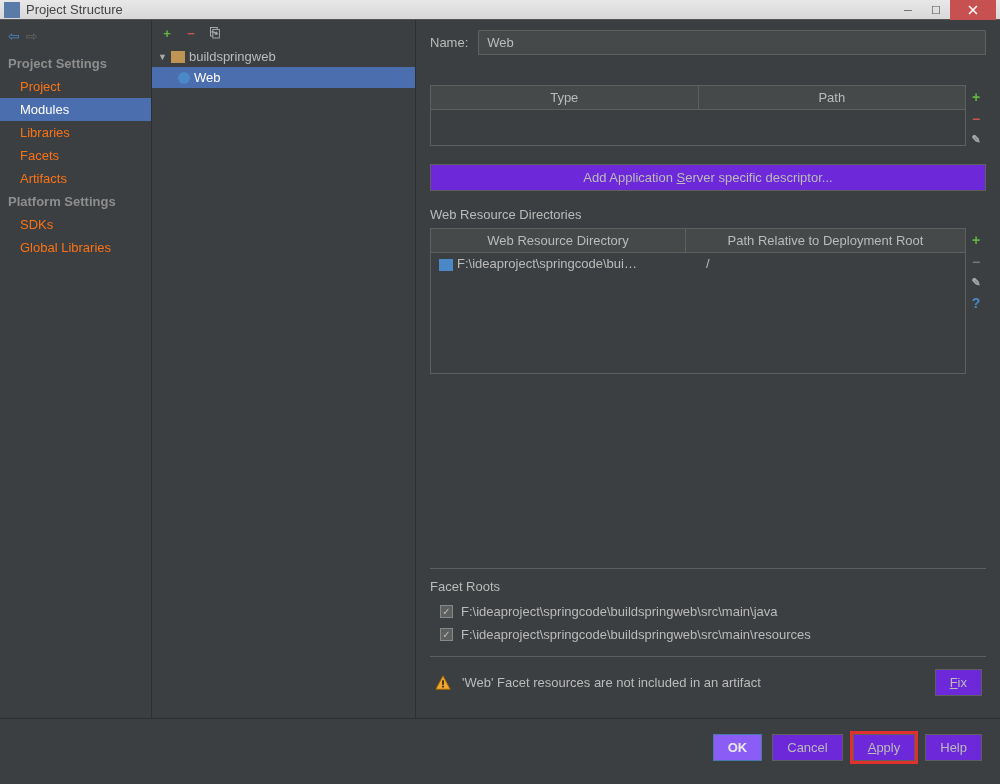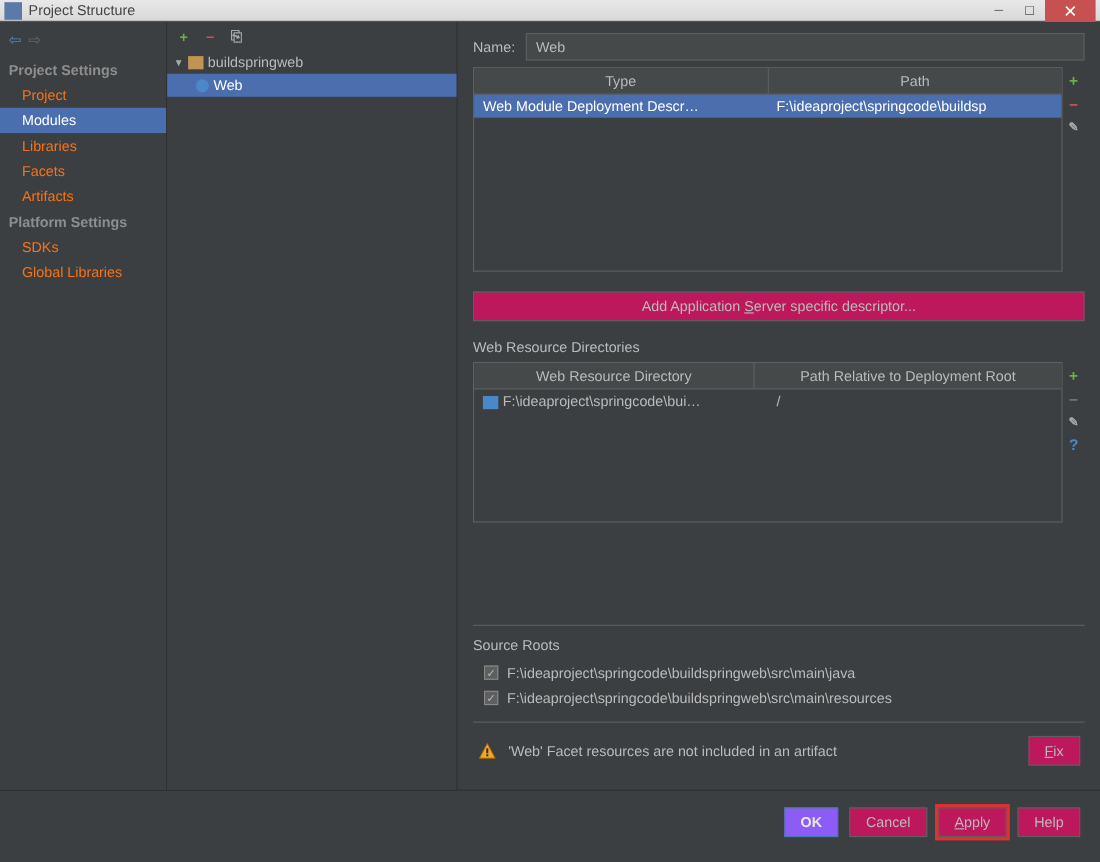--- a/index.html
+++ b/index.html
@@ -25,40 +25,40 @@
 .tool.plus{color:#62b543}
 .tool.minus{color:#c75450}
 .tool.copy{color:#aaa}
 .tree-node{padding:3px 6px;display:flex;align-items:center;gap:4px;cursor:pointer}
 .tree-node.depth1{padding-left:26px}
 .tree-node.sel{background:#4b6eaf;color:#fff}
 .tri{font-size:9px;color:#aaa}
 .folder-ic{width:14px;height:12px;background:#c09553}
 .web-ic{width:12px;height:12px;background:#4a88c7;border-radius:50%}
 .content{flex:1;padding:10px 14px;overflow:hidden;display:flex;flex-direction:column}
-.name-row{display:flex;align-items:center;gap:10px;margin-bottom:6px}
+.name-row{display:flex;align-items:center;gap:10px;margin-bottom:30px}
 .name-label{color:#bbb}
 .name-input{flex:1;background:#45494a;border:1px solid #5e6060;padding:4px 8px;color:#bbb}
 .sect-label{color:#bbb;margin-bottom:6px}
 .table-wrap{display:flex;margin-bottom:18px}
 .table{flex:1;border:1px solid #5e6060;background:#3c3f41}
 .thead{display:flex;background:#45494a;border-bottom:1px solid #5e6060}
 .th{flex:1;padding:4px 8px;text-align:center;color:#bbb;border-right:1px solid #5e6060}
 .th:last-child{border-right:none}
 .tbody{min-height:160px}
 .tr{display:flex}
 .tr.sel{background:#4b6eaf;color:#fff}
 .td{flex:1;padding:3px 8px;white-space:nowrap;overflow:hidden;text-overflow:ellipsis}
 .row-tools{width:20px;display:flex;flex-direction:column;align-items:center;gap:6px;padding-top:4px}
 .rt{font-size:14px;font-weight:bold;cursor:pointer}
 .rt.plus{color:#62b543}
 .rt.minus{color:#c75450}
 .rt.edit{color:#aaa;font-size:11px}
 .rt.help{color:#4a88c7}
-.btn{background:#be185d;border:1px solid #5e6060;padding:5px 14px;color:#bbb;cursor:pointer}
+.btn{background:#6d28d9;border:1px solid #5e6060;padding:5px 14px;color:#bbb;cursor:pointer}
 .src-roots{border-top:1px solid #5e6060;padding-top:10px;margin-top:auto}
 .sr-item{display:flex;align-items:center;gap:8px;padding:4px 10px}
 .cb{width:13px;height:13px;background:#5e6060;border:1px solid #888;display:flex;align-items:center;justify-content:center;font-size:10px;color:#bbb}
 .warn-row{display:flex;align-items:center;gap:10px;padding:12px 4px;border-top:1px solid #5e6060;margin-top:10px}
 .warn-ic{width:18px;height:18px}
 .fix-btn{margin-left:auto}
 .bottom{height:58px;border-top:1px solid #2d2f30;display:flex;align-items:center;justify-content:flex-end;gap:10px;padding:0 18px;background:#3c3f41}
 .btn.primary{background:#8b5cf6;border-color:#4a78a8;color:#e8e8e8;font-weight:bold}
 .btn.hl{outline:3px solid #e03030}
 .tbody2{min-height:120px}
@@ -125,26 +125,20 @@
       <span class="name-label"><span>Name:</span></span>
       <input class="name-input" value="Web" style="">
     </div>
 
     <div class="table-wrap">
       <div class="table">
         <div class="thead">
           <div class="th">Type</div>
           <div class="th">Path</div>
         </div>
-        <div class="tbody">
-          <div class="tr sel">
-            <div class="td">Web Module Deployment Descr…</div>
-            <div class="td">F:\ideaproject\springcode\buildsp</div>
-          </div>
-        </div>
       </div>
       <div class="row-tools">
         <span class="rt plus">+</span>
         <span class="rt minus">−</span>
         <span class="rt edit">✎</span>
       </div>
     </div>
 
     <button class="btn">Add Application <u>S</u>erver specific descriptor...</button>
 
@@ -165,21 +159,21 @@
       </div>
       <div class="row-tools">
         <span class="rt plus">+</span>
         <span class="rt minus" style="color:#777">−</span>
         <span class="rt edit">✎</span>
         <span class="rt help">?</span>
       </div>
     </div>
 
     <div class="src-roots">
-      <div class="sect-label">Source Roots</div>
+      <div class="sect-label">Facet Roots</div>
       <div class="sr-item">
         <span class="cb">✓</span>
         <span>F:\ideaproject\springcode\buildspringweb\src\main\java</span>
       </div>
       <div class="sr-item">
         <span class="cb">✓</span>
         <span>F:\ideaproject\springcode\buildspringweb\src\main\resources</span>
       </div>
     </div>
 

